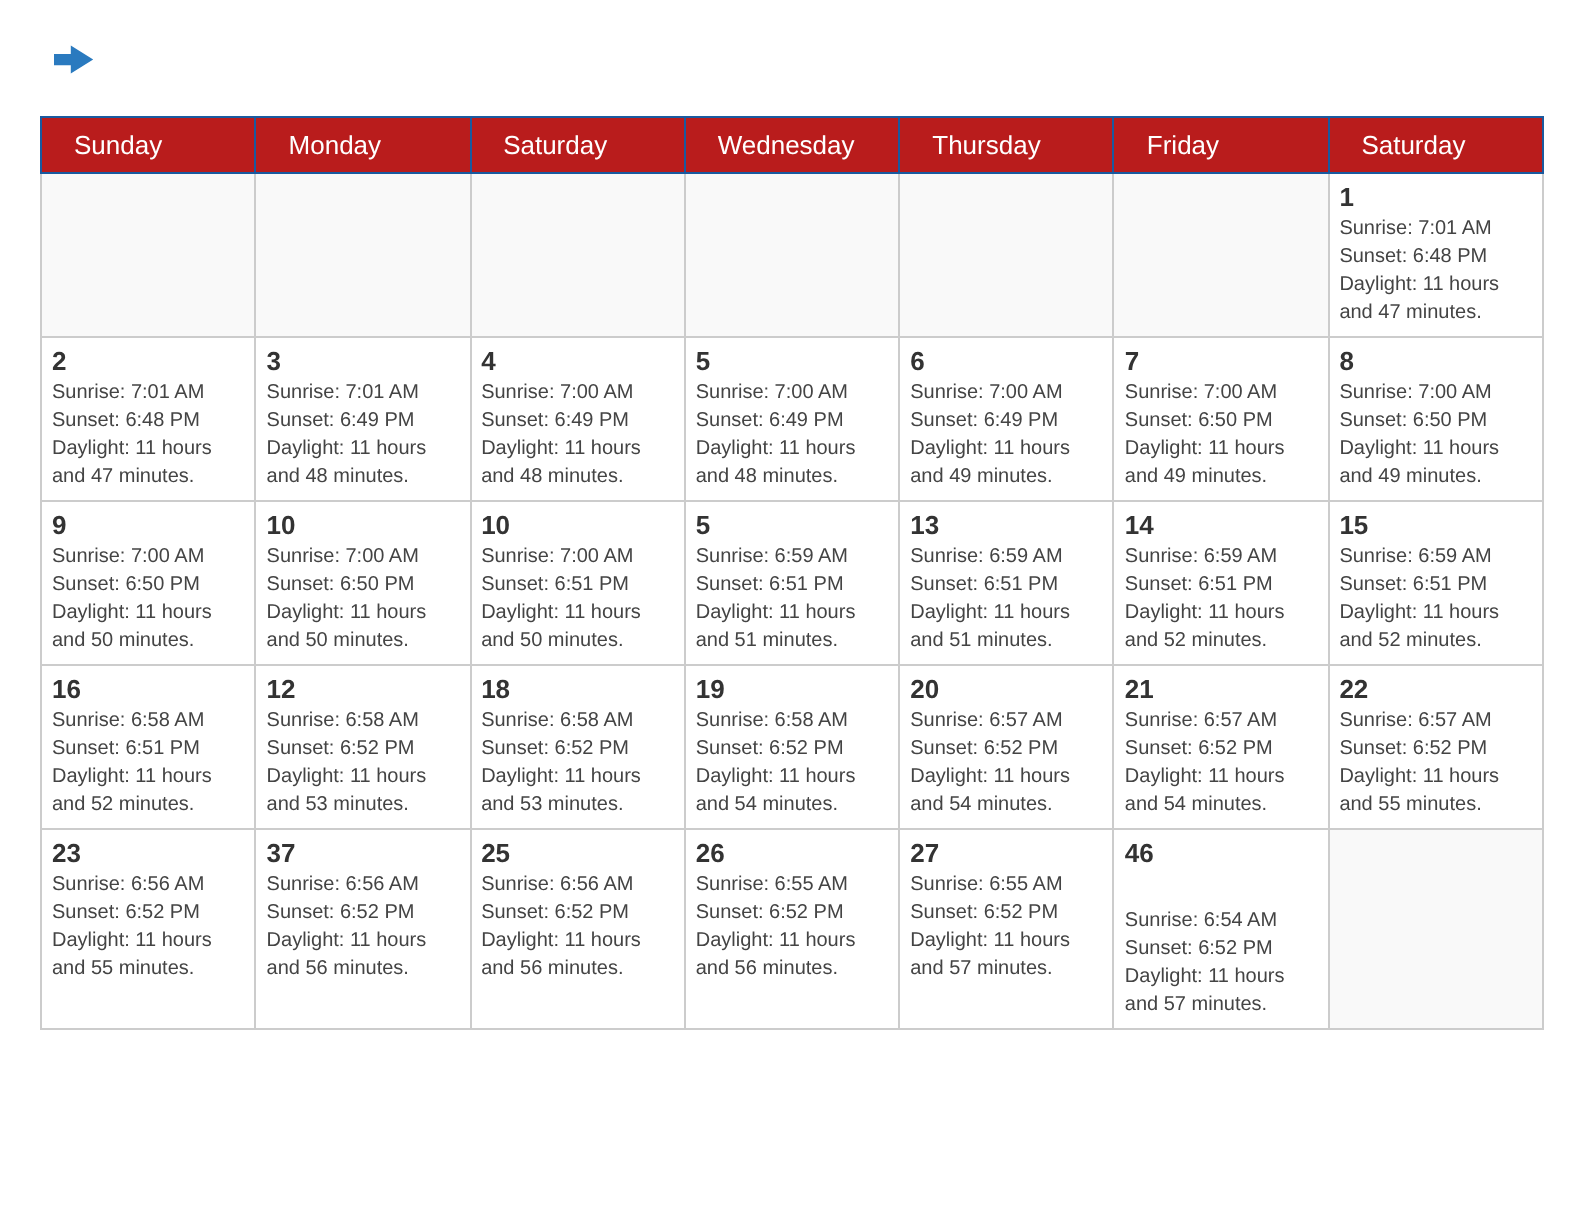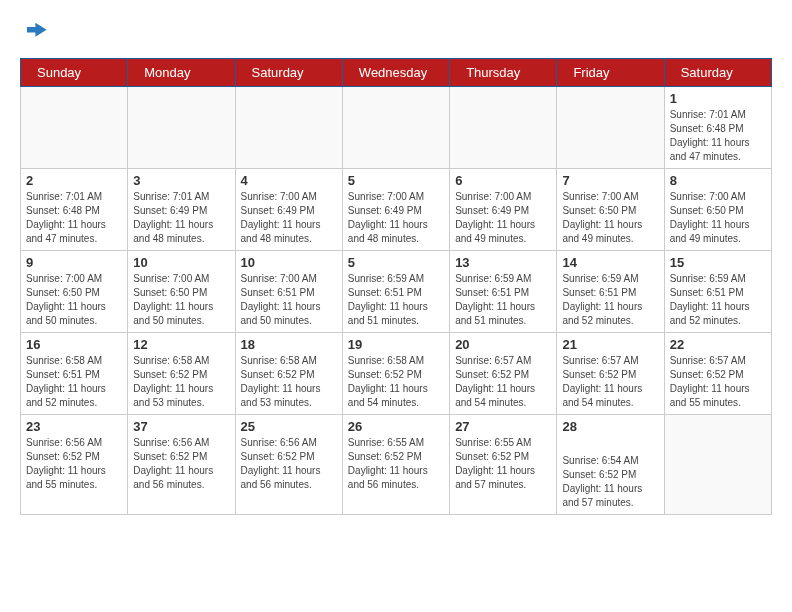--- a/index.html
+++ b/index.html
@@ -291,21 +291,21 @@
 Sunset: 6:52 PM
 Daylight: 11 hours and 56 minutes.</div>
         </td>
         <td>
           <span class="day-num">27</span>
           <div class="day-info" style="white-space: pre-line;">Sunrise: 6:55 AM
 Sunset: 6:52 PM
 Daylight: 11 hours and 57 minutes.</div>
         </td>
         <td>
-          <span class="day-num">28</span>
+          <span class="day-num">46</span>
           <div class="day-info" style="white-space: pre-line; margin-top: 20px;">Sunrise: 6:54 AM
 Sunset: 6:52 PM
 Daylight: 11 hours and 57 minutes.</div>
         </td>
         <td class="empty"></td>
       </tr>
     </tbody>
 </table>
 
 </body></html>

